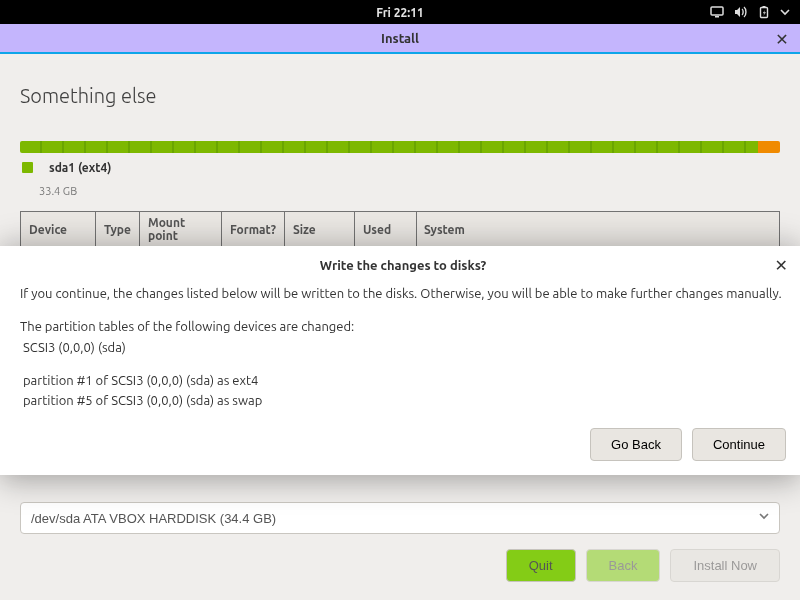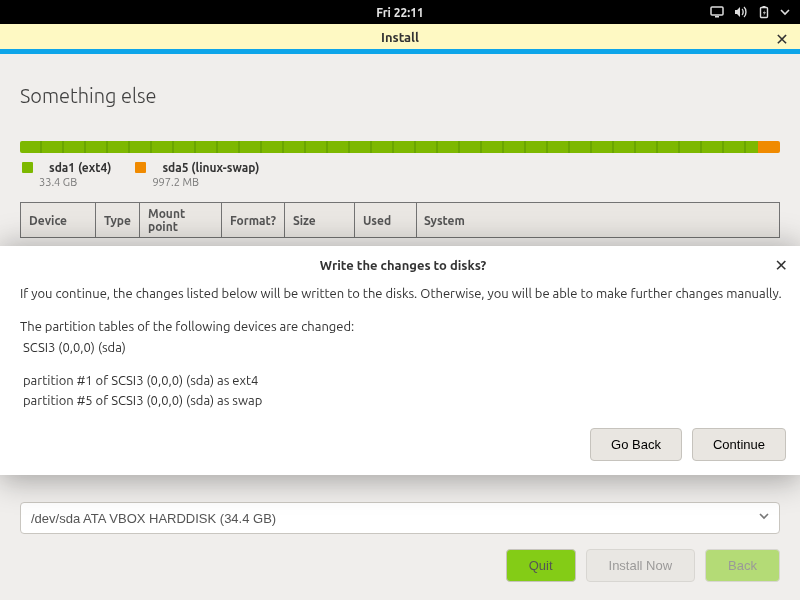--- a/index.html
+++ b/index.html
@@ -5,35 +5,35 @@
   * { box-sizing: border-box; margin: 0; padding: 0; }
   html, body { width: 800px; height: 600px; overflow: hidden; font-family: "Ubuntu", "Cantarell", "DejaVu Sans", sans-serif; font-size: 13px; color: #333; }
   body { background: #f0eeec; position: relative; }
 
   
   .topbar { height: 24px; background: #000; color: #e5e5e5; display: flex; align-items: center; justify-content: center; position: relative; font-weight: 600; font-size: 12px; }
   .topbar .tray { position: absolute; right: 4px; top: 0; height: 24px; display: flex; align-items: center; gap: 10px; padding-right: 6px; }
   .topbar .tray svg { display: block; }
 
   
-  .window-title { height: 30px; background: #fef9c3; border-bottom: 5px solid #0ea5e9; display: flex; align-items: center; justify-content: center; font-weight: 600; position: relative; }
+  .window-title { height: 30px; background: #c4b5fd; border-bottom: 2px solid #0ea5e9; display: flex; align-items: center; justify-content: center; font-weight: 600; position: relative; }
   .window-title .win-close { position: absolute; right: 8px; top: 5px; width: 20px; height: 20px; display:flex; align-items:center; justify-content:center; font-size: 16px; cursor: pointer; }
 
   .content { padding: 0 20px; position: relative; }
   h1.page-title { font-size: 20px; font-weight: 300; color: #404040; margin: 30px 0 34px 0; }
 
   .disk-strip { width: 100%; height: 12px; border-radius: 2px; overflow: hidden; display:flex; }
   .disk-strip .seg-main { flex: 1 1 auto; background: repeating-linear-gradient(90deg,#7db800 0,#7db800 20px,#6aa500 20px,#6aa500 22px); }
   .disk-strip .seg-swap { width: 22px; background: #f08a00; }
 
   .legend { display:flex; gap: 24px; margin: 8px 0 14px 2px; font-size: 12px; }
   .legend .item { display:flex; flex-direction: column; }
   .legend .item .row { display:flex; align-items:center; gap:16px; font-weight:700; }
   .legend .swatch { width: 11px; height: 11px; border-radius:1px; display:inline-block; }
-  .legend .size { color:#777; font-size: 11px; margin-left: 17px; margin-top:2px; }
+  .legend .size { color:#777; font-size: 11px; margin-left: 17px; margin-top:11px; }
 
   table.parts { width: 100%; border-collapse: collapse; font-size: 12px; }
   table.parts th { text-align:left; background:#eae7e3; border:1px solid #737373; padding: 4px 8px; font-weight:600; color:#555; }
   table.parts th:last-child { width: auto; padding-left: 7px; }
 
   
   .bootloader { margin: 0 20px; }
   .bootloader select.fake { width: 100%; height: 32px; border:1px solid #c9c6c0; border-radius:4px; background:#fff; display:flex; align-items:center; padding:0 10px; justify-content:space-between; font-size:13px; color:#555; appearance:none; }
   .bootloader .wrap { position:relative; }
   .bootloader .chevron { position:absolute; right:10px; top:8px; pointer-events:none; }
@@ -104,27 +104,20 @@
   </div>
 
   <div class="legend">
     <div class="item">
       <div class="row">
         <span class="swatch" style="background:#7db800"></span>
         <span>sda1 (ext4)</span>
       </div>
       <span class="size">33.4 GB</span>
     </div>
-    <div class="item">
-      <div class="row">
-        <span class="swatch" style="background:#f08a00"></span>
-        <span>sda5 (linux-swap)</span>
-      </div>
-      <span class="size">997.2 MB</span>
-    </div>
   </div>
 
   <table class="parts">
     <thead>
       <tr>
         <th style="width:75px">Device</th>
         <th style="width:40px">Type</th>
         <th style="width:82px">Mount point</th>
         <th style="width:58px">Format?</th>
         <th style="width:70px">Size</th>
@@ -143,22 +136,22 @@
       </select>
       <span class="chevron"><svg width="12" height="12" viewBox="0 0 12 12">
             <path d="M2 4l4 4 4-4" stroke="#777" stroke-width="1.6" fill="none"></path>
           </svg></span>
     </div>
   </div>
 </div>
 
 <div class="footer">
   <button class="btn">Quit</button>
+  <button class="btn disabled">Back</button>
   <button class="btn disabled primary">Install Now</button>
-  <button class="btn disabled">Back</button>
 </div>
 
 <div class="overlay">
   <div class="dialog">
     <div class="dlg-title">Write the changes to disks?</div>
     <span class="dlg-close">✕</span>
 
     <p>If you continue, the changes listed below will be written to the disks. Otherwise, you will be able to make further changes manually.</p>
 
     <p class="nomb">The partition tables of the following devices are changed:</p>

